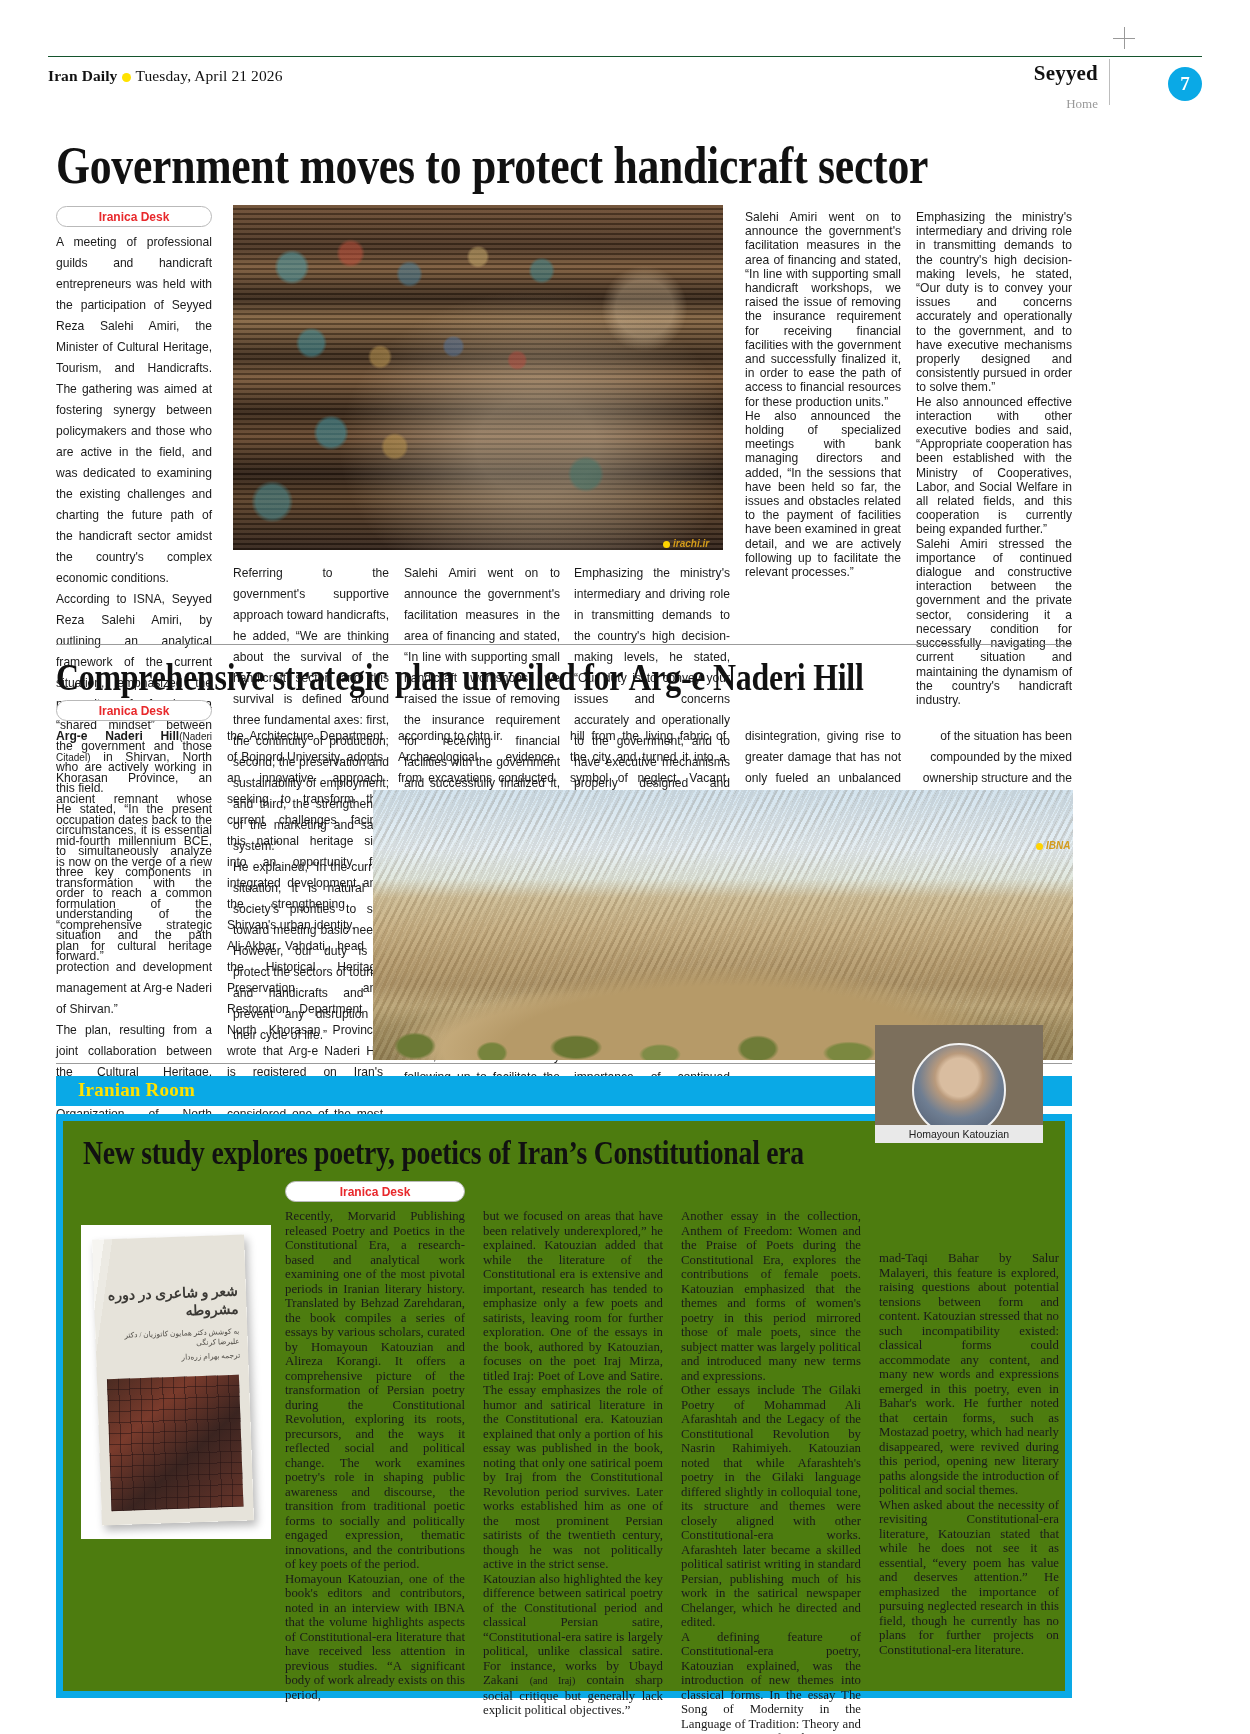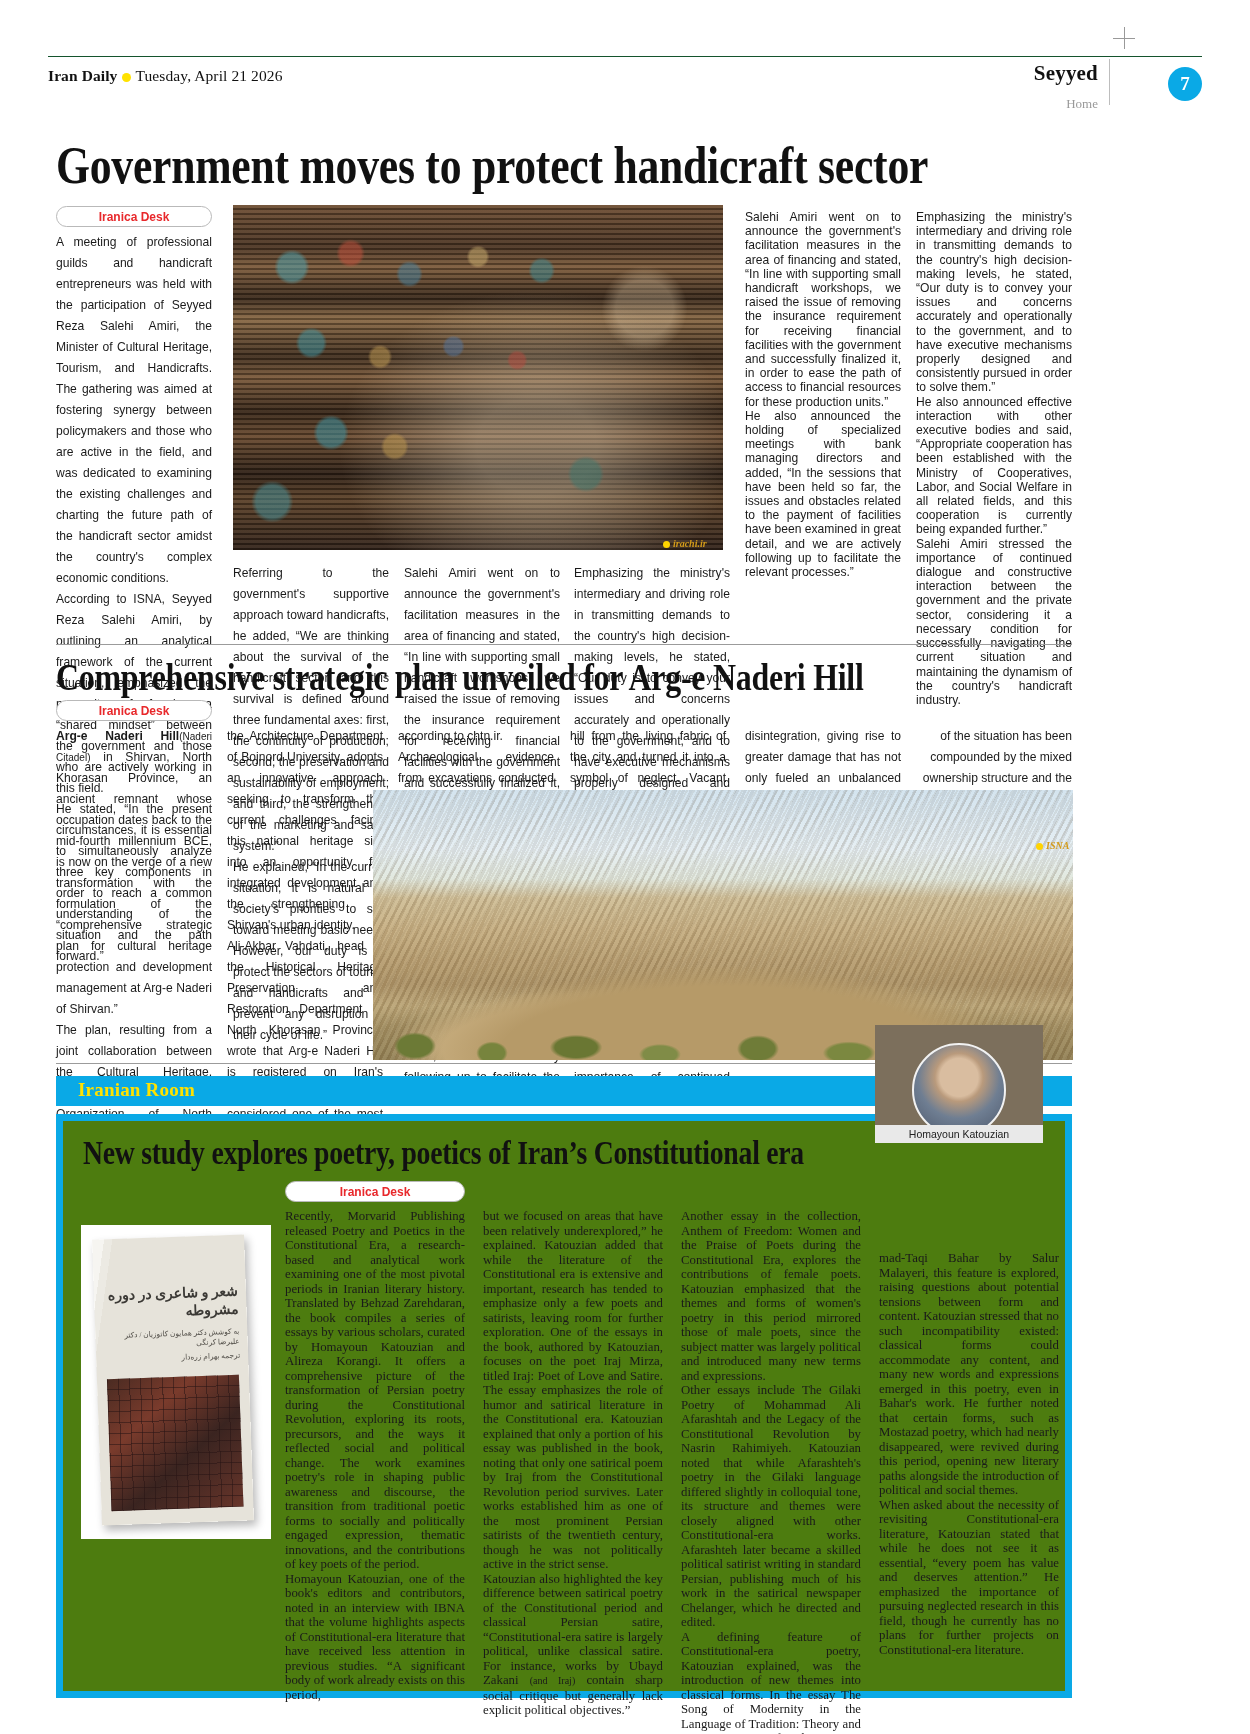--- a/index.html
+++ b/index.html
@@ -69,21 +69,21 @@
     text-align:justify; color:#1a1a1a;
     font-family:"Liberation Sans", sans-serif;
     hyphens:auto;
   }
   .col.serifcol { font-family:"Liberation Serif", serif; font-size:12.8px; line-height:14.5px;}
   .smallcaps { font-size:10px; }
 
   
   .photo { position:absolute; overflow:hidden; background:#3a2d22; }
   .credit {
-    position:absolute; font-family:Liberation Serif, serif;
+    position:absolute; font-family:Liberation Sans, sans-serif;
     font-size:10px; font-style:italic; color:#d39b1a; font-weight:bold;
   }
   .credit .cdot {
     display:inline-block;width:7px;height:7px;border-radius:50%;
     background:#ffd400;margin-right:3px;vertical-align:middle;
   }
 
   
   .rr-banner {
     position:absolute; background:#0aa9e6;
@@ -255,21 +255,21 @@
 
   <div class="col" style="left:916px; top:726px; width:156px; text-align:right;">
     <span style="white-space:pre-line;">of the situation has been compounded by the mixed ownership structure and the lack of integrated management. The comprehensive strategic plan seeks to forge a deep connection between cultural heritage and modern urban life.</span>
   </div>
 
   <div class="photo hill-photo" style="left:373px; top:790px; width:700px; height:270px;">
     <div class="hill-overlay"></div>
     <div class="grass-overlay"></div>
   </div>
   <div class="credit" style="left:1036px; top:840px;">
-    <span class="cdot"></span><span>ISNA</span>
+    <span class="cdot"></span><span>IBNA</span>
   </div>
 
   <div class="rule" style="left:56px; top:1063px; width:1016px;"></div>
 
   <div class="rr-banner" style="left:56px; top:1076px; width:1016px; height:30px;">
     <span>Iranian Room</span>
   </div>
 
   <div class="rr-frame" style="left:56px; top:1114px; width:1016px; height:584px;">
 

